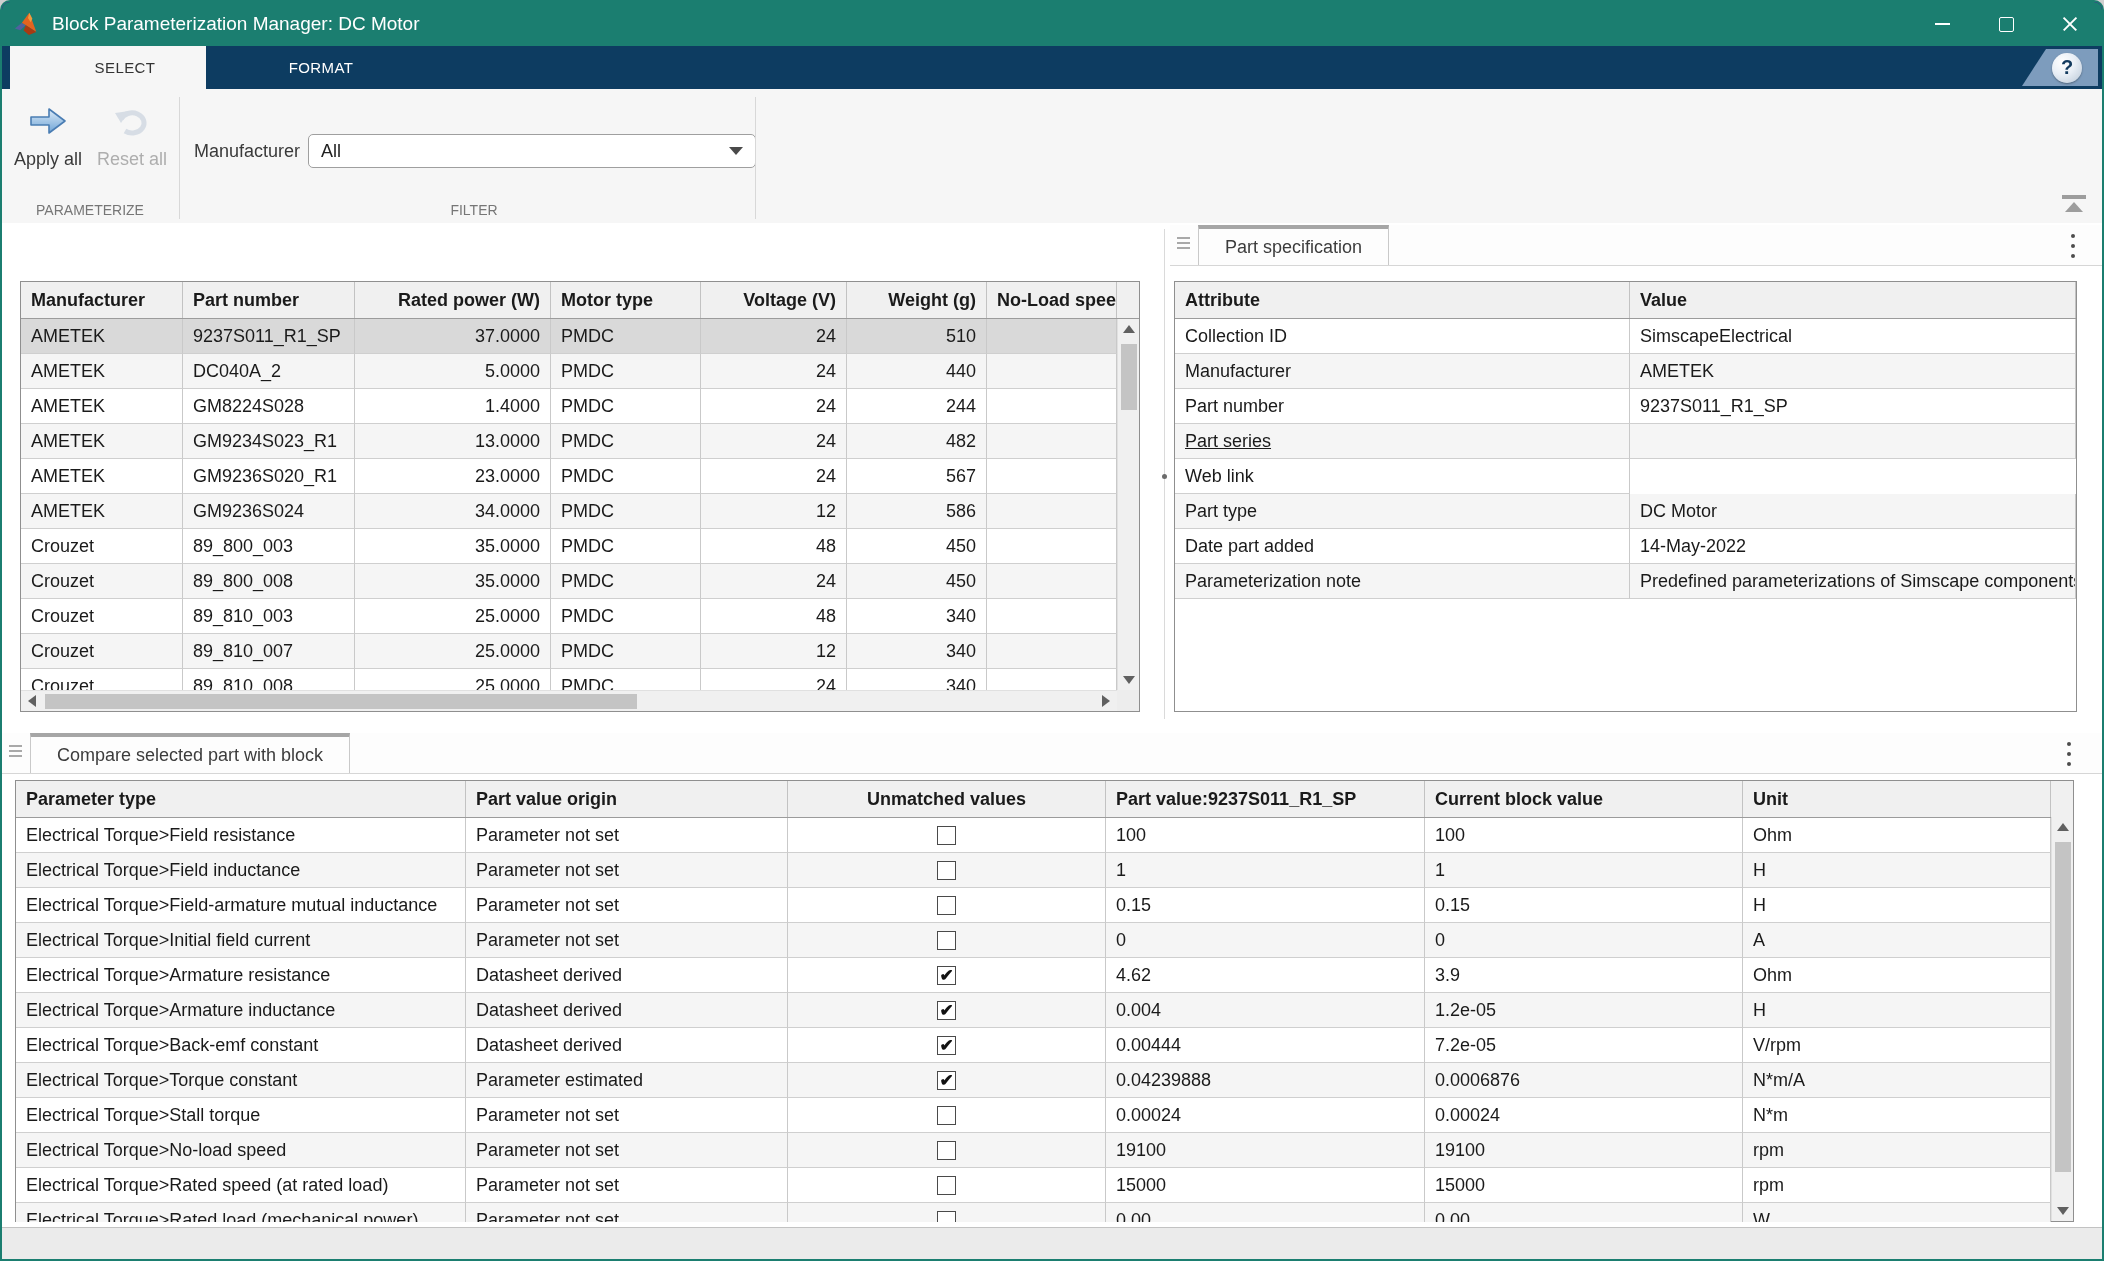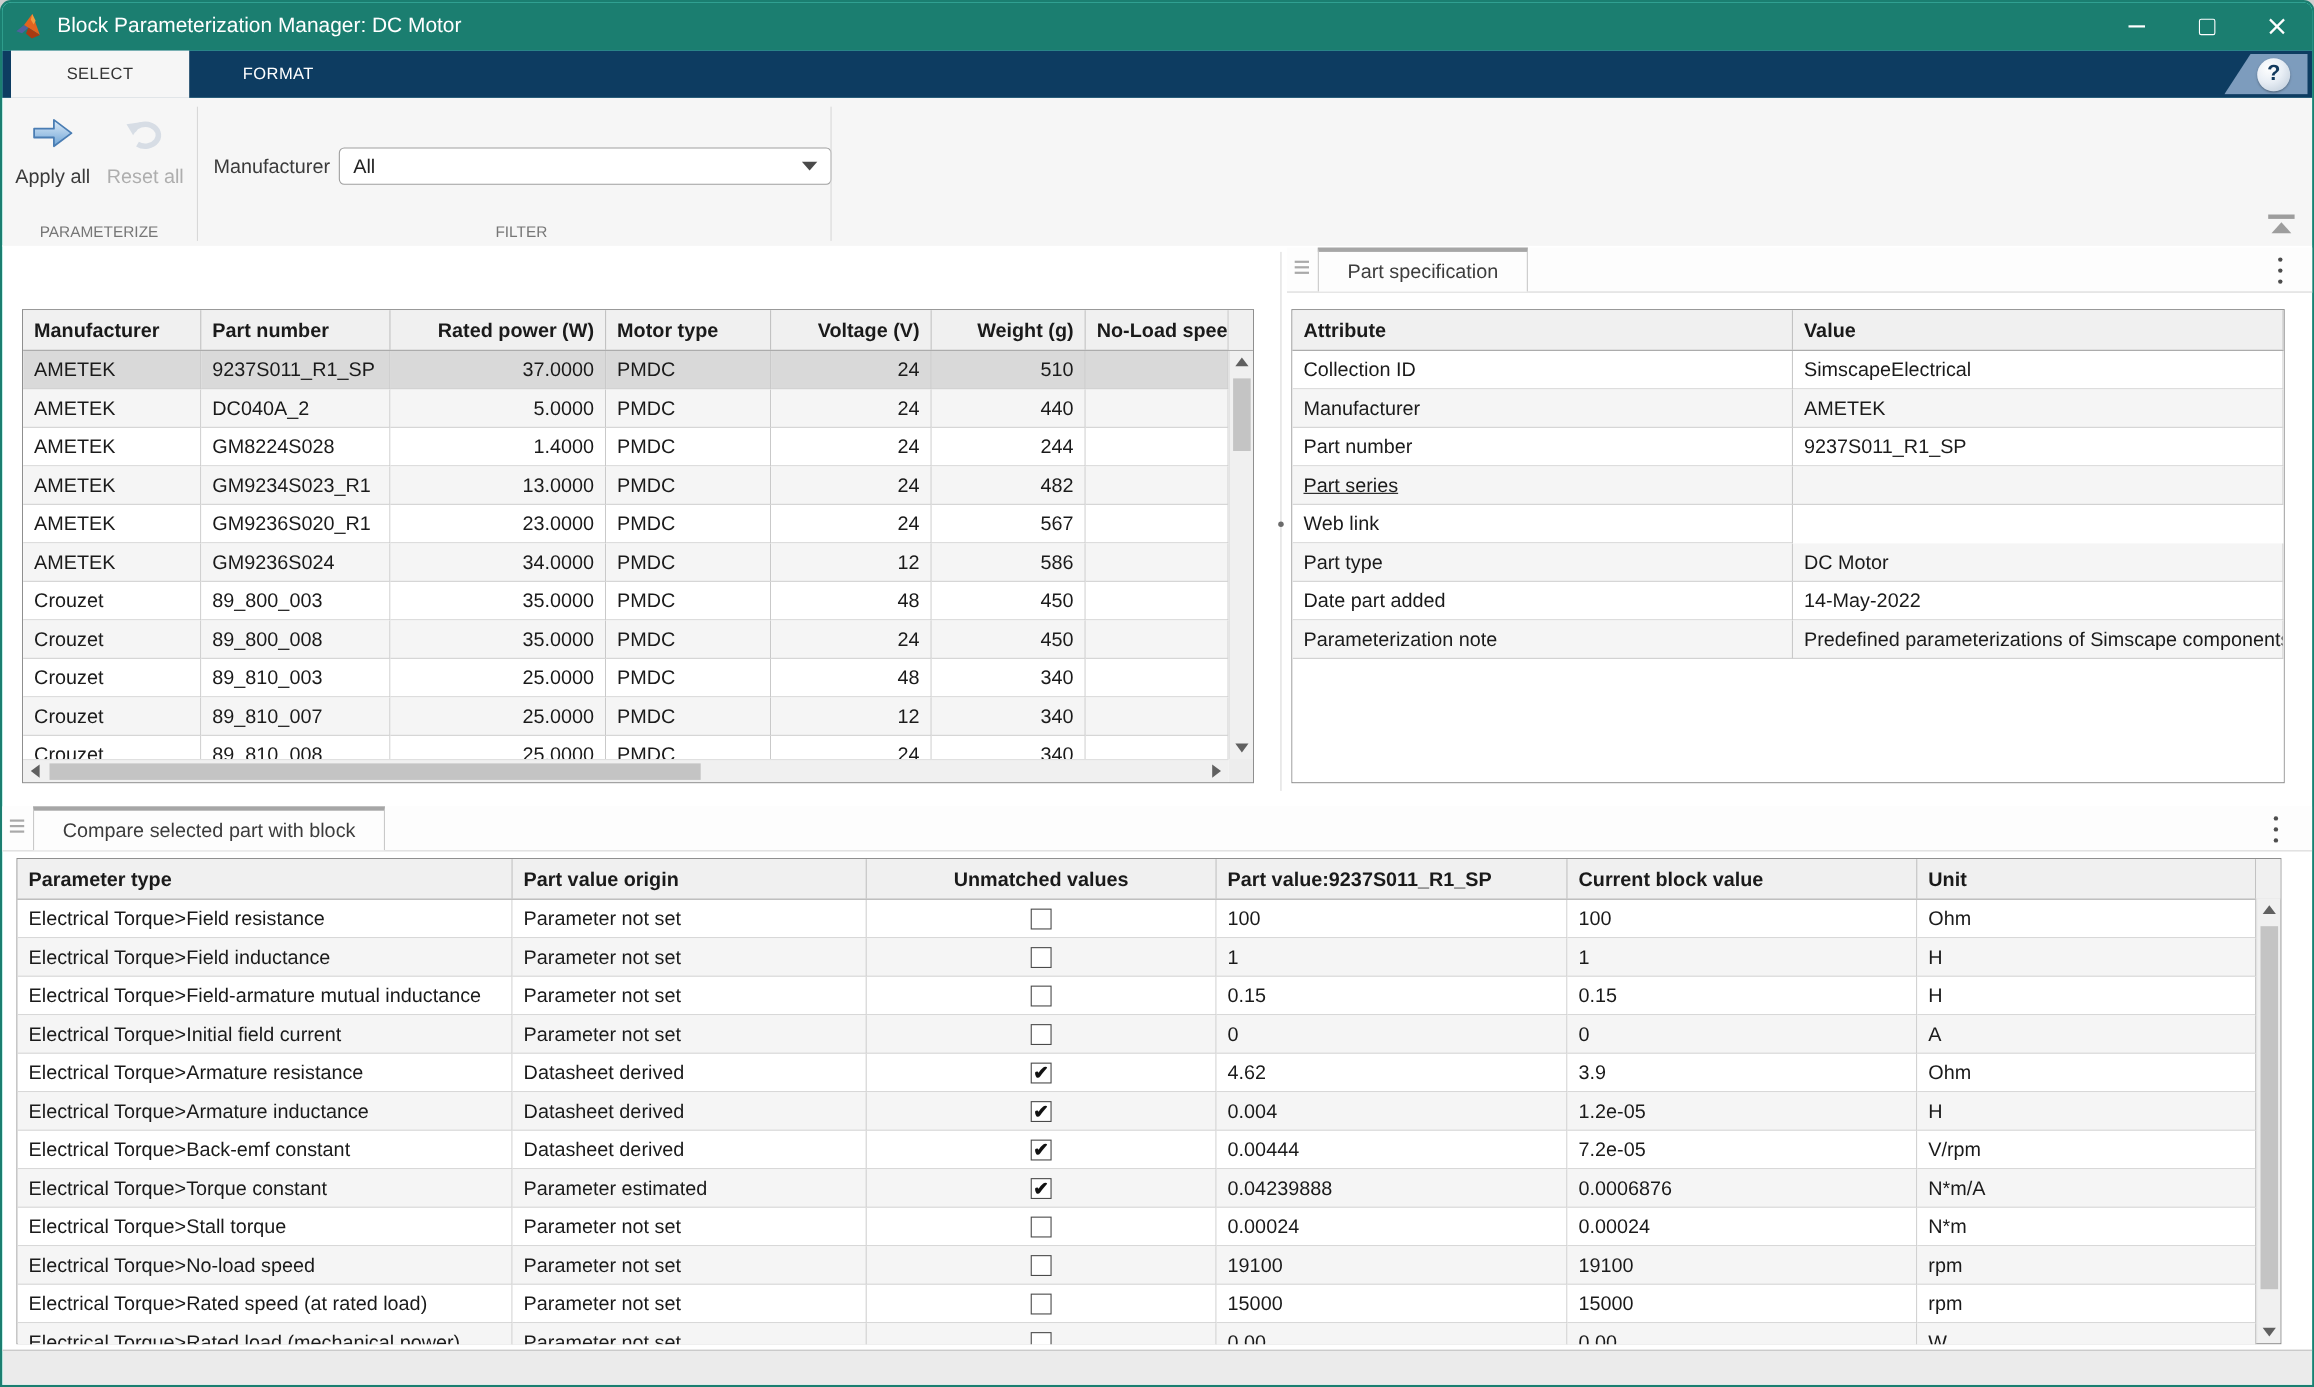--- a/index.html
+++ b/index.html
@@ -1,33 +1,33 @@
 <!DOCTYPE html>
 <html style="--titlebar: #1b7e70; --tabstrip: #0d3c61; --active_tab_accent: #0d3c61; --inactive_tab_accent: #a6a6a6; --selection: #d9d9d9; --row_alt: #f5f5f5; --header_bg: #f0f0f0; --apply_icon_blue: #7fb0dd; --help_badge: #7d9cbd;"><head>
 <meta charset="utf-8">
 <style>
   html,body{margin:0;padding:0;background:#cfcfcf;}
   .window{position:relative;width:2104px;height:1261px;box-sizing:border-box;
     border:2px solid var(--titlebar,#1b7e70);border-radius:10px 10px 0 0;overflow:hidden;
-    background:#5eead4;font-family:"Liberation Sans",sans-serif;color:#1a1a1a;}
+    background:#4c1d95;font-family:"Liberation Sans",sans-serif;color:#1a1a1a;}
   
   .titlebar{height:44px;background:var(--titlebar,#1b7e70);display:flex;align-items:center;
     padding-left:12px;border-radius:8px 8px 0 0;}
   .title-text{color:#fff;font-size:19px;margin-left:10px;}
   .win-controls{margin-left:auto;display:flex;height:100%;}
   .wc{width:64px;height:100%;display:flex;align-items:center;justify-content:center;cursor:default;}
   .glyph-min{width:15px;height:2px;background:#fff;}
   .glyph-max{width:13px;height:13px;border:1.7px solid #fff;border-radius:2px;}
   .glyph-close{position:relative;width:16px;height:16px;}
   .glyph-close:before,.glyph-close:after{content:"";position:absolute;left:-1px;top:7px;width:18px;height:1.8px;background:#fff;}
   .glyph-close:before{transform:rotate(45deg);} .glyph-close:after{transform:rotate(-45deg);}
   
   .tabstrip{height:43px;background:var(--tabstrip,#0d3c61);position:relative;display:flex;}
   .rtab{height:100%;width:162px;display:flex;align-items:center;justify-content:center;
-    font-size:15px;letter-spacing:.4px;color:#fff;cursor:default;}
+    font-size:15px;letter-spacing:.4px;color:#fff;cursor:default;padding-left:34px;}
   .rtab.active{background:#f6f6f6;color:#333;margin-left:8px;}
   .help-wedge{position:absolute;right:4px;top:3px;height:37px;width:76px;
     background:var(--help_badge,#7d9cbd);clip-path:polygon(24px 0,100% 0,100% 100%,0 100%);
     display:flex;align-items:center;justify-content:center;cursor:pointer;}
   .help-circle{width:30px;height:30px;border-radius:50%;margin-left:14px;
     background:radial-gradient(circle at 35% 30%,#ffffff 0%,#e8eef5 45%,#b9c7d6 100%);
     box-shadow:0 1px 2px rgba(0,0,0,.35);display:flex;align-items:center;justify-content:center;
     color:#123a5e;font-weight:bold;font-size:20px;}
   
   .ribbon{position:relative;height:134px;background:#f6f6f6;border-bottom:1px solid #dcdcdc;}

